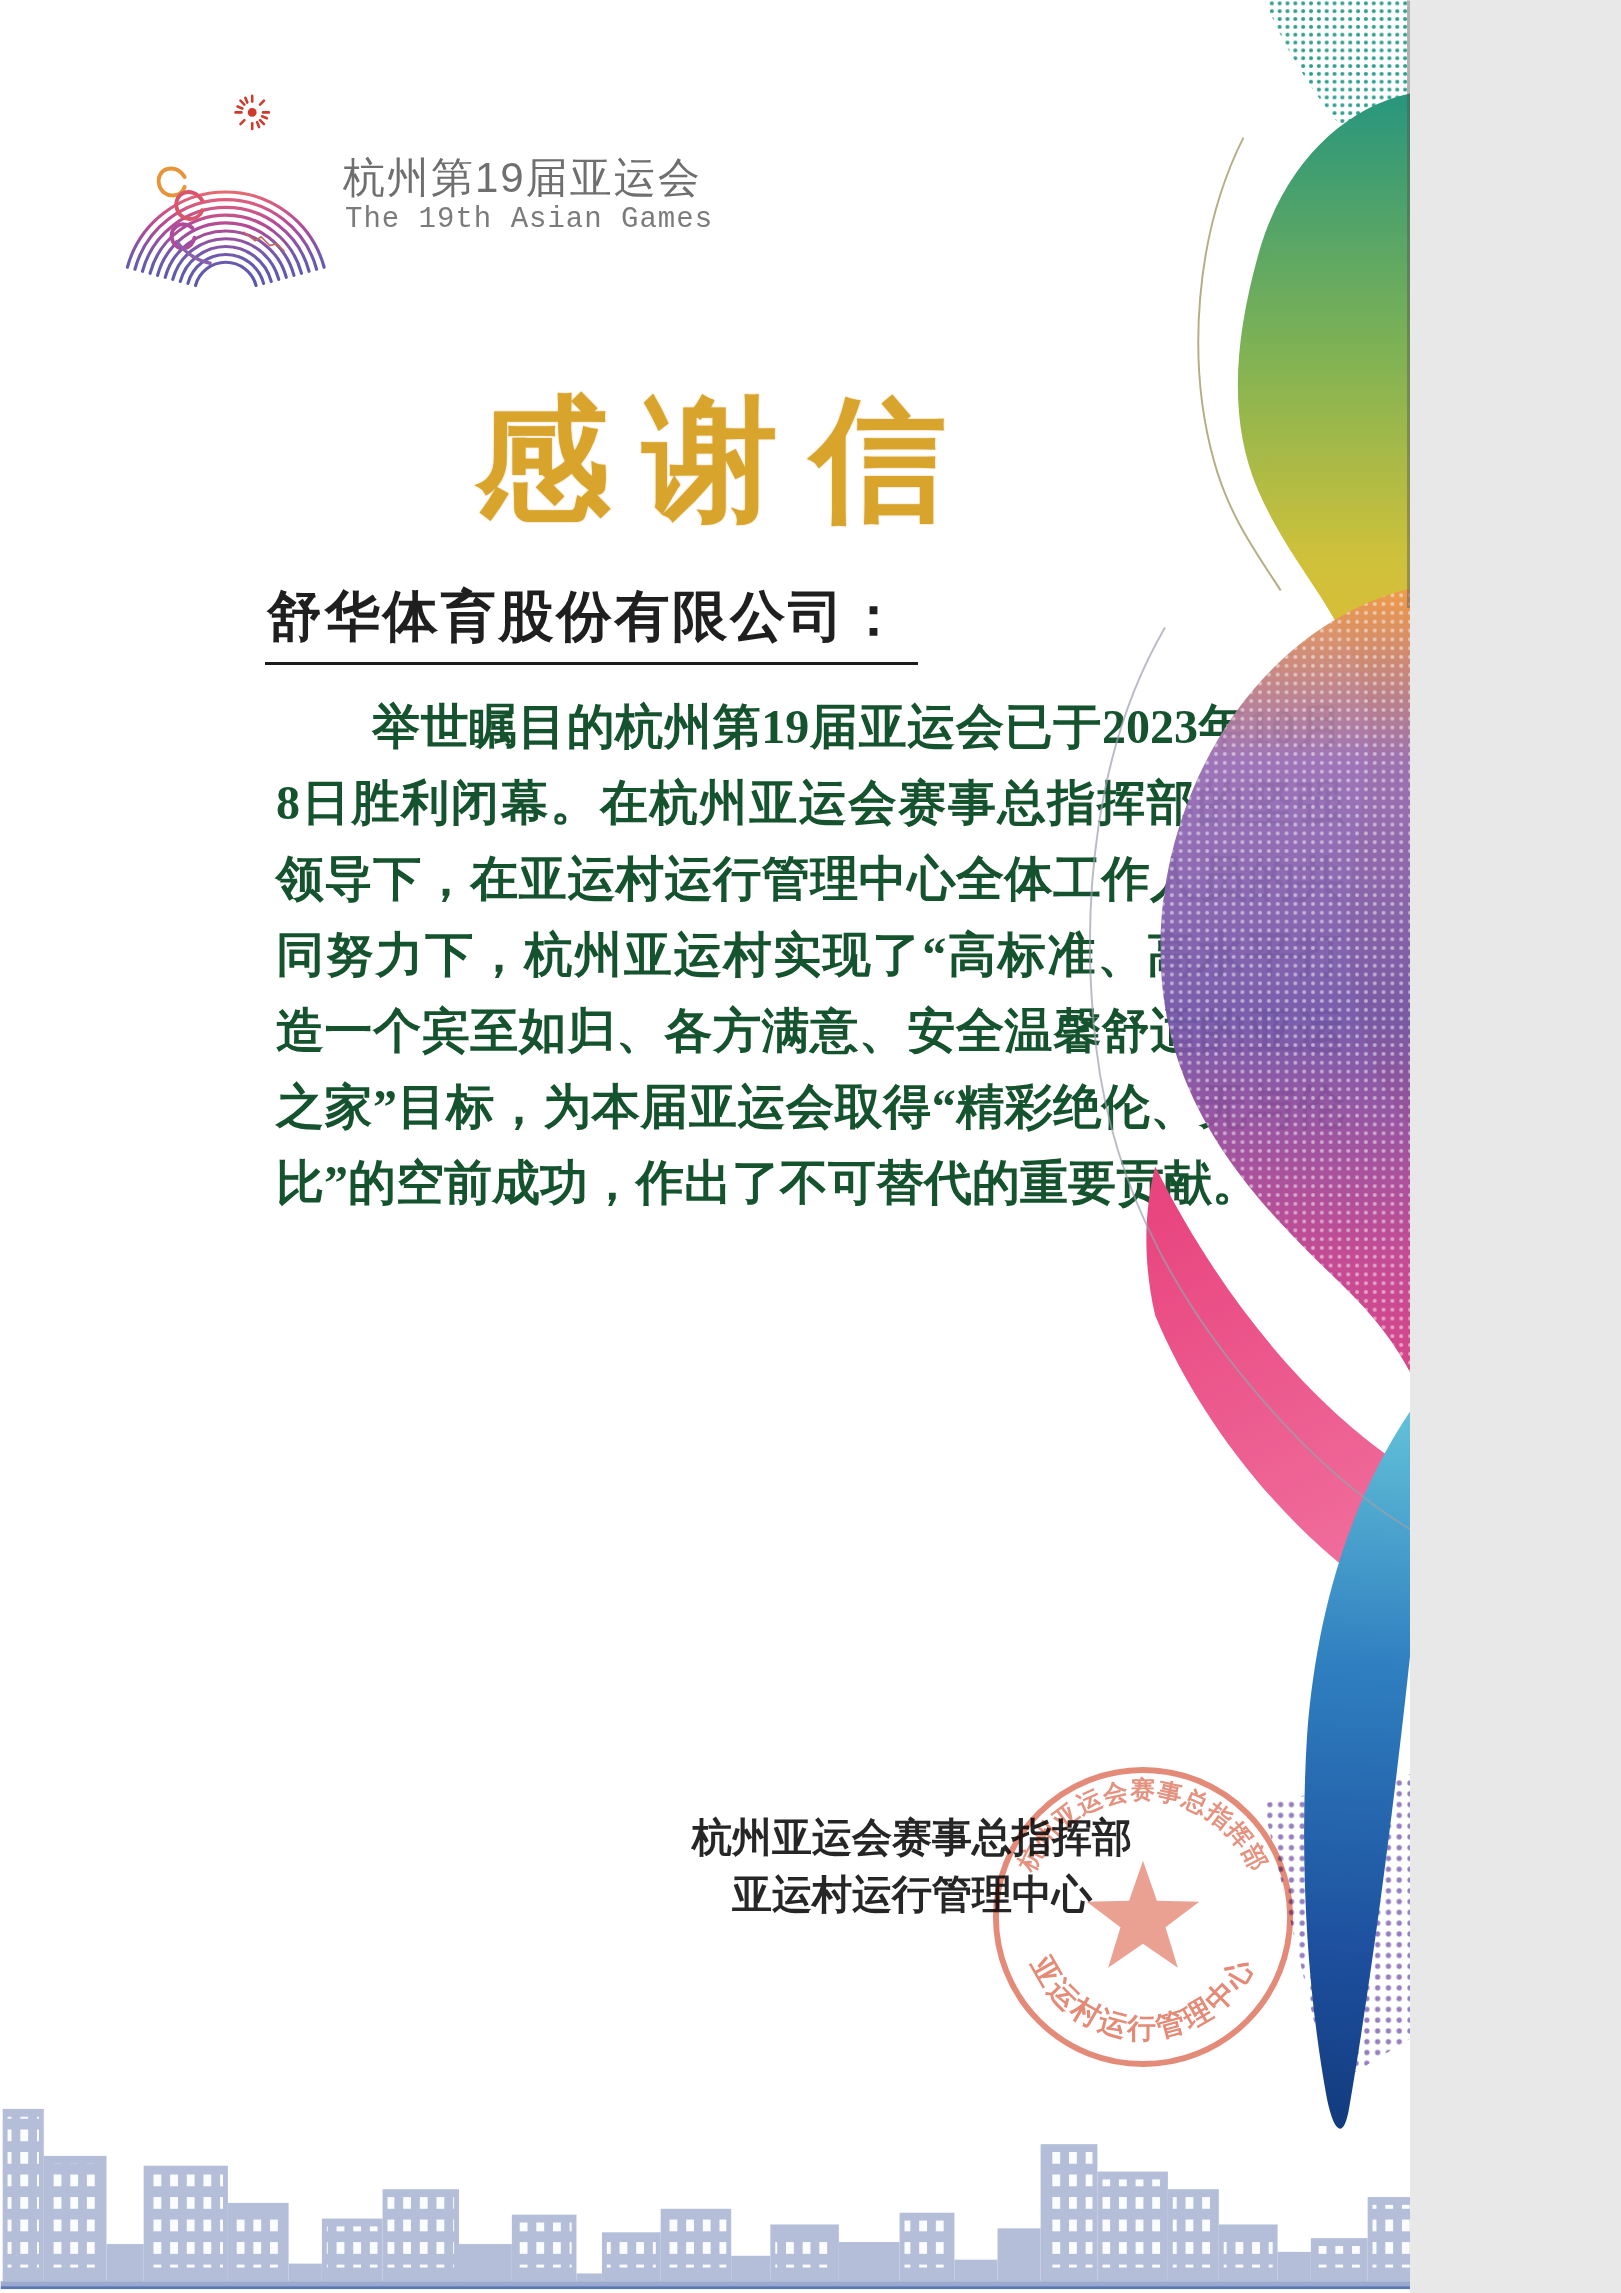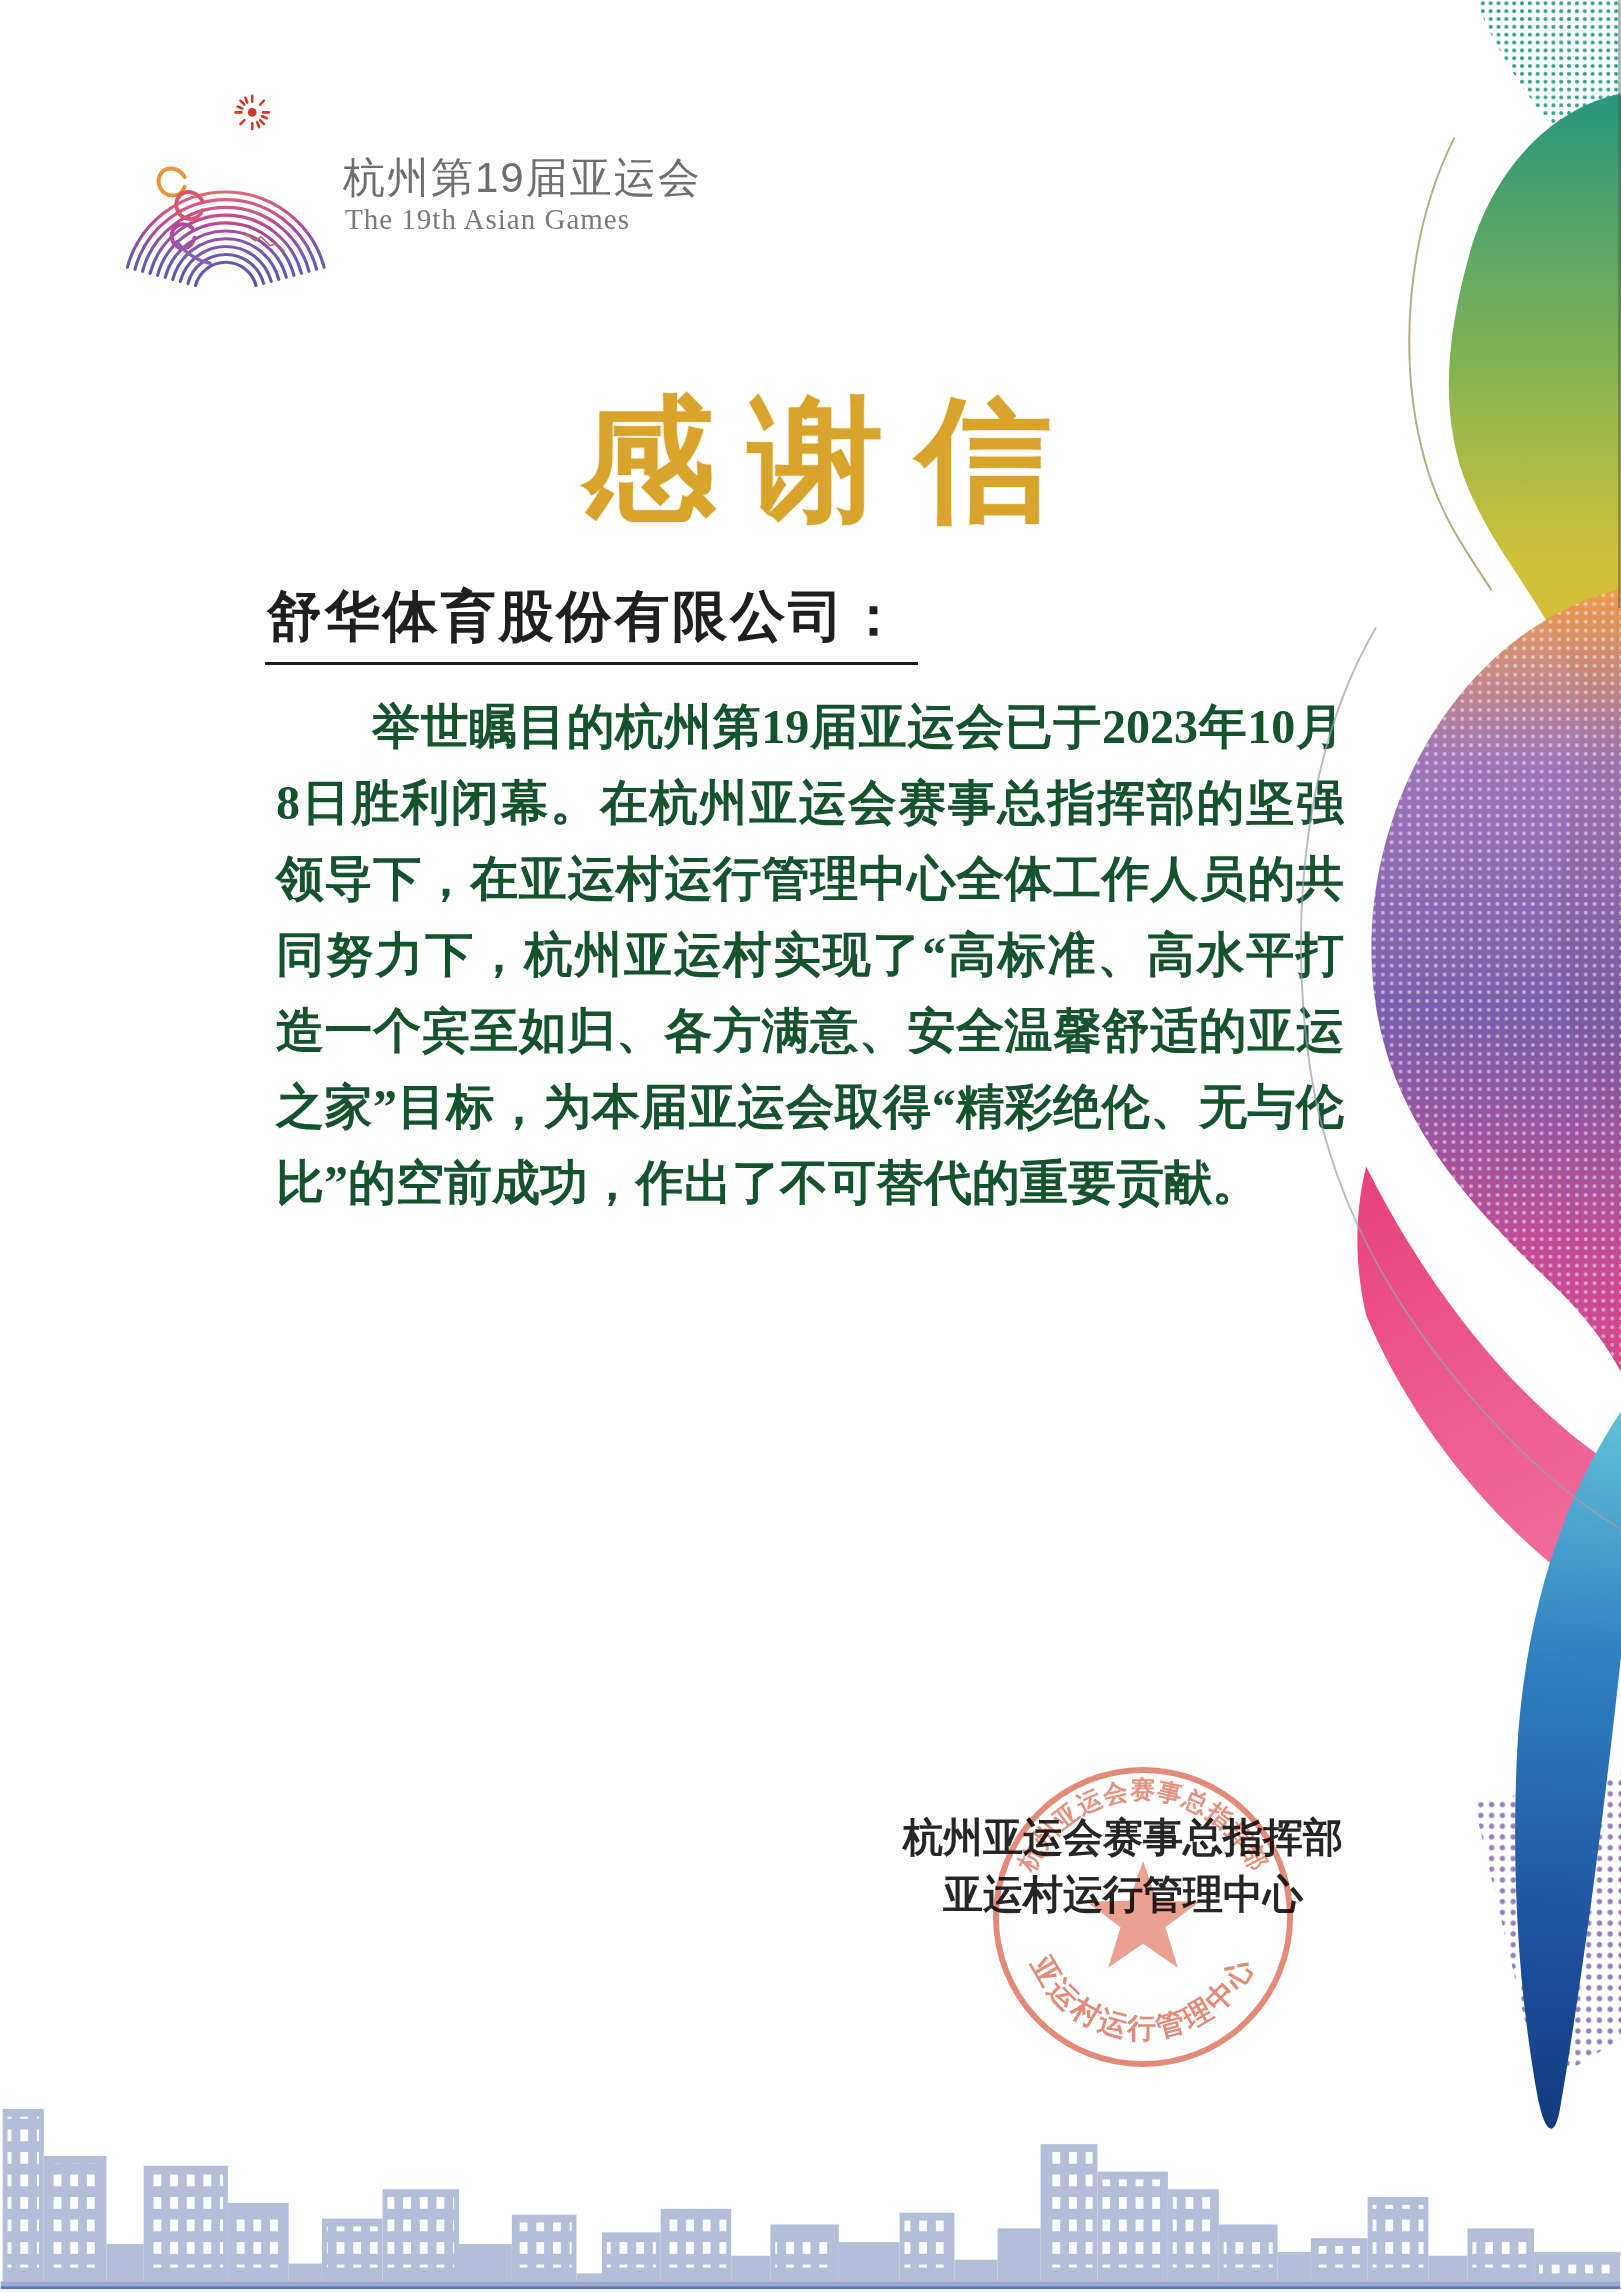--- a/index.html
+++ b/index.html
@@ -1,32 +1,32 @@
 <!DOCTYPE html>
 <html><head>
 <meta charset="utf-8">
 <style>
   html,body{margin:0;padding:0;background:#e8e8e8;}
   .page{
     position:relative;
-    width:1621px;height:2294px;
+    width:1410px;height:2294px;
     background:#ffffff;
     overflow:hidden;
     font-family:"Liberation Serif", serif;
   }
   
   .logo{position:absolute;left:108px;top:83px;width:549px;height:240px;}
   .logo-zh{
     position:absolute;left:235px;top:67px;
     font-family:"Liberation Sans", sans-serif;
     font-size:42px;color:#6f6f6f;letter-spacing:2px;white-space:nowrap;
   }
   .logo-en{
     position:absolute;left:237px;top:120px;
-    font-family:Liberation Serif, serif;
+    font-family:Liberation Mono, monospace;
     font-size:29px;color:#7b7b7b;letter-spacing:1px;white-space:nowrap;
   }
   
   .title{
     position:absolute;left:0;right:0;top:370px;
     text-align:center;
     font-size:135px;font-weight:700;
     letter-spacing:33px;padding-left:44px;
     color:#d9a42c;
     text-shadow:0 0 2px rgba(201,143,31,.55);

